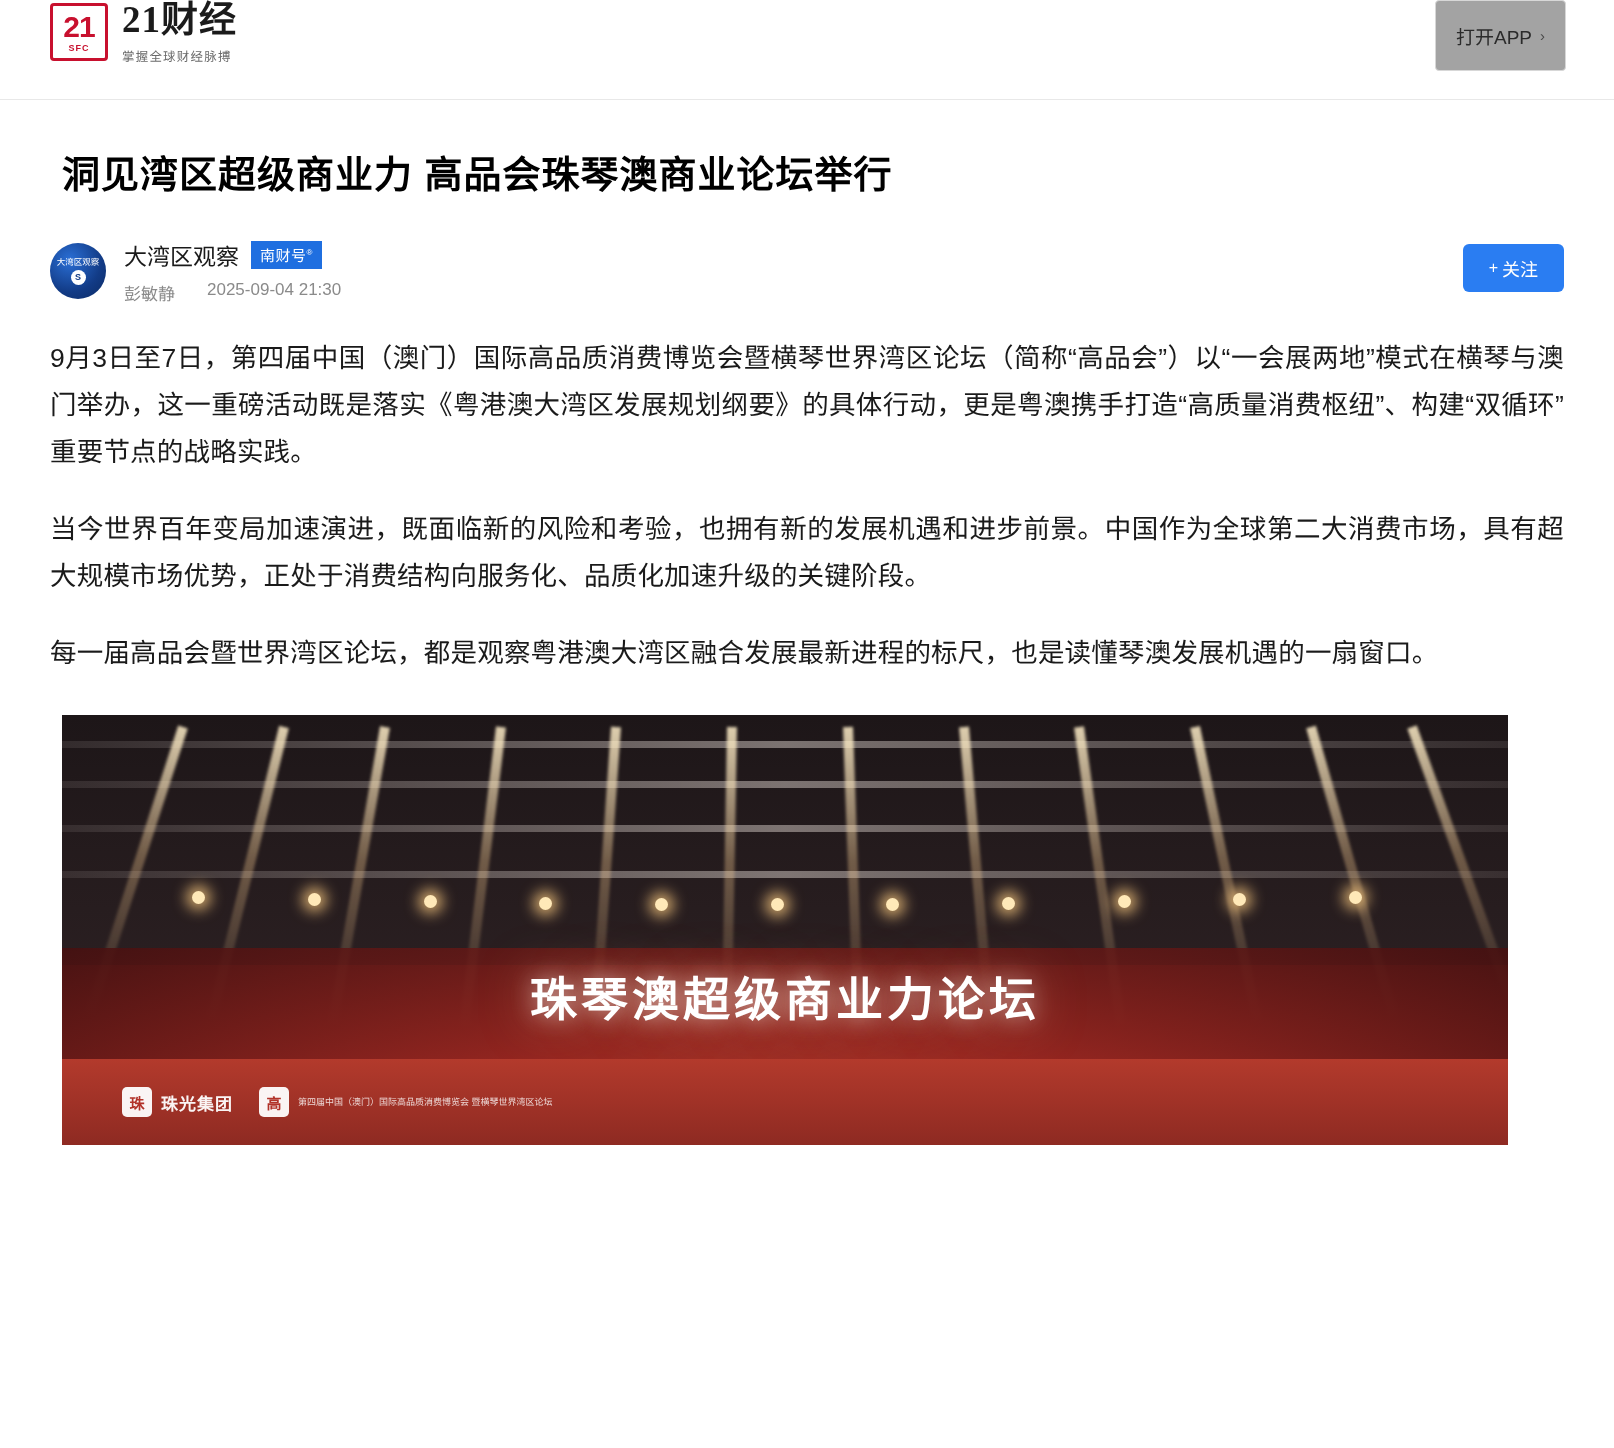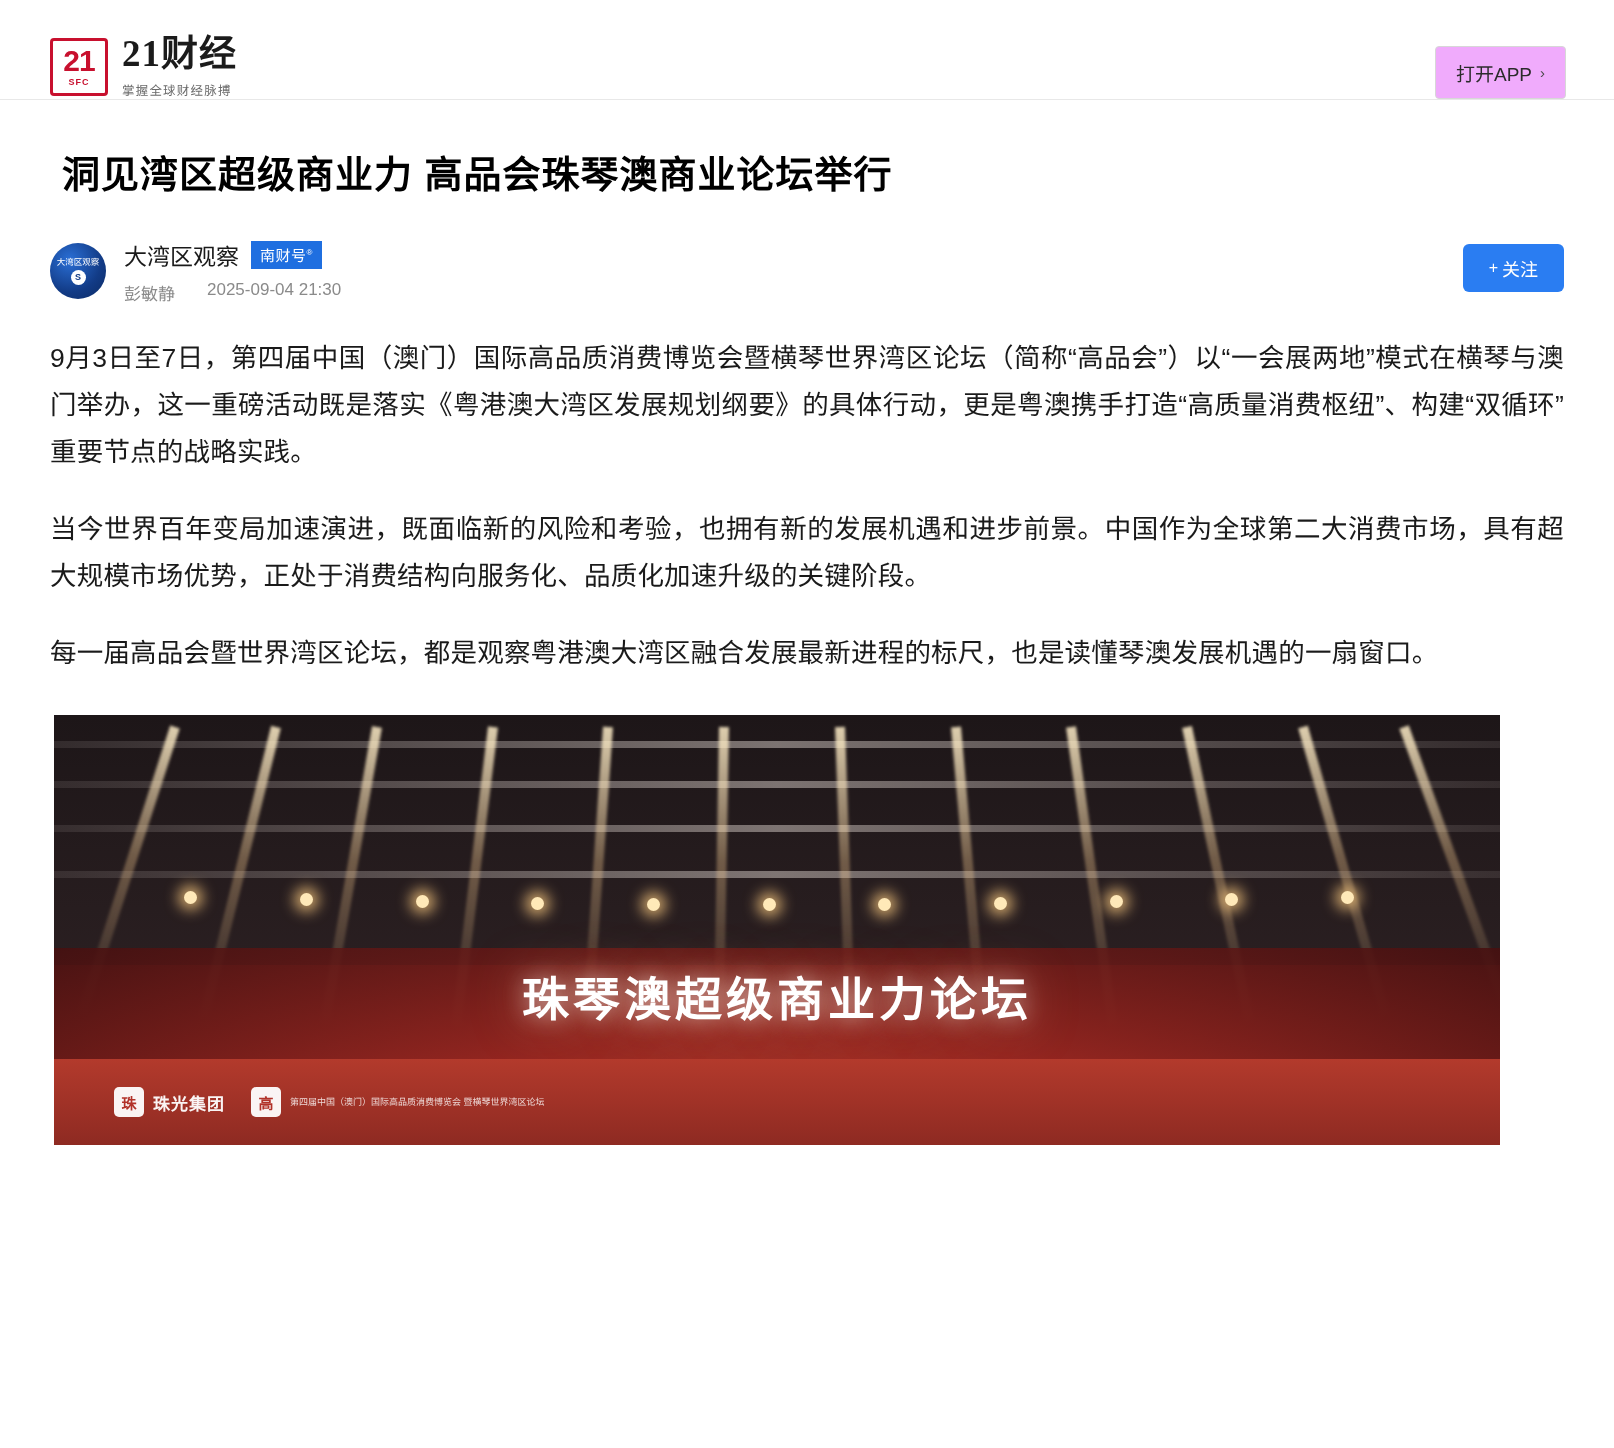--- a/index.html
+++ b/index.html
@@ -15,21 +15,21 @@
     background: #fff;
     position: relative;
     overflow: hidden;
   }
 
   
   .site-header {
     height: 100px;
     border-bottom: 1px solid #e8e8e8;
     display: flex;
-    align-items: flex-end;
+    align-items: flex-start;
     justify-content: space-between;
     padding: 0 48px 0 50px;
   }
   .brand {
     display: flex;
     align-items: center;
     gap: 14px;
   }
   .brand-mark {
     width: 58px; height: 58px;
@@ -65,24 +65,24 @@
   }
   .brand-slogan {
     font-size: 12.5px;
     color: #6b6b6b;
     letter-spacing: 1.2px;
     margin-top: 5px;
   }
   .open-app-btn {
     border: 1px solid #d7d7d7;
     border-radius: 4px;
-    background: #f0abfc;
+    background: #a3a3a3;
     color: #2b2b2b;
     font-size: 19px;
-    padding: 12px 20px;
+    padding: 21px 20px;
     display: flex;
     align-items: center;
     gap: 8px;
     cursor: pointer;
   }
   .open-app-btn .chev { font-size: 15px; color: #4a4a4a; }
 
   
   .article {
     padding: 0 50px;
@@ -317,21 +317,21 @@
         <span class="plus">+</span>
         <span>关注</span>
       </button>
     </div>
 
 
     <p class="para">9月3日至7日，第四届中国（澳门）国际高品质消费博览会暨横琴世界湾区论坛（简称“高品会”）以“一会展两地”模式在横琴与澳门举办，这一重磅活动既是落实《粤港澳大湾区发展规划纲要》的具体行动，更是粤澳携手打造“高质量消费枢纽”、构建“双循环”重要节点的战略实践。</p>
     <p class="para">当今世界百年变局加速演进，既面临新的风险和考验，也拥有新的发展机遇和进步前景。中国作为全球第二大消费市场，具有超大规模市场优势，正处于消费结构向服务化、品质化加速升级的关键阶段。</p>
     <p class="para">每一届高品会暨世界湾区论坛，都是观察粤港澳大湾区融合发展最新进程的标尺，也是读懂琴澳发展机遇的一扇窗口。</p>
 
-    <figure class="photo" style="margin-left:4px;margin-bottom:0;">
+    <figure class="photo" style="margin-left:12px;margin-bottom:0;">
       <div class="ceiling"></div>
 
       <div class="truss" style="top:26px;"></div>
       <div class="truss" style="top:66px;"></div>
       <div class="truss" style="top:110px;"></div>
       <div class="truss" style="top:156px;"></div>
 
       <div class="beam" style="left:8%;  transform: rotate(18deg);"></div>
       <div class="beam" style="left:15%; transform: rotate(14deg);"></div>
       <div class="beam" style="left:22%; transform: rotate(10deg);"></div>

